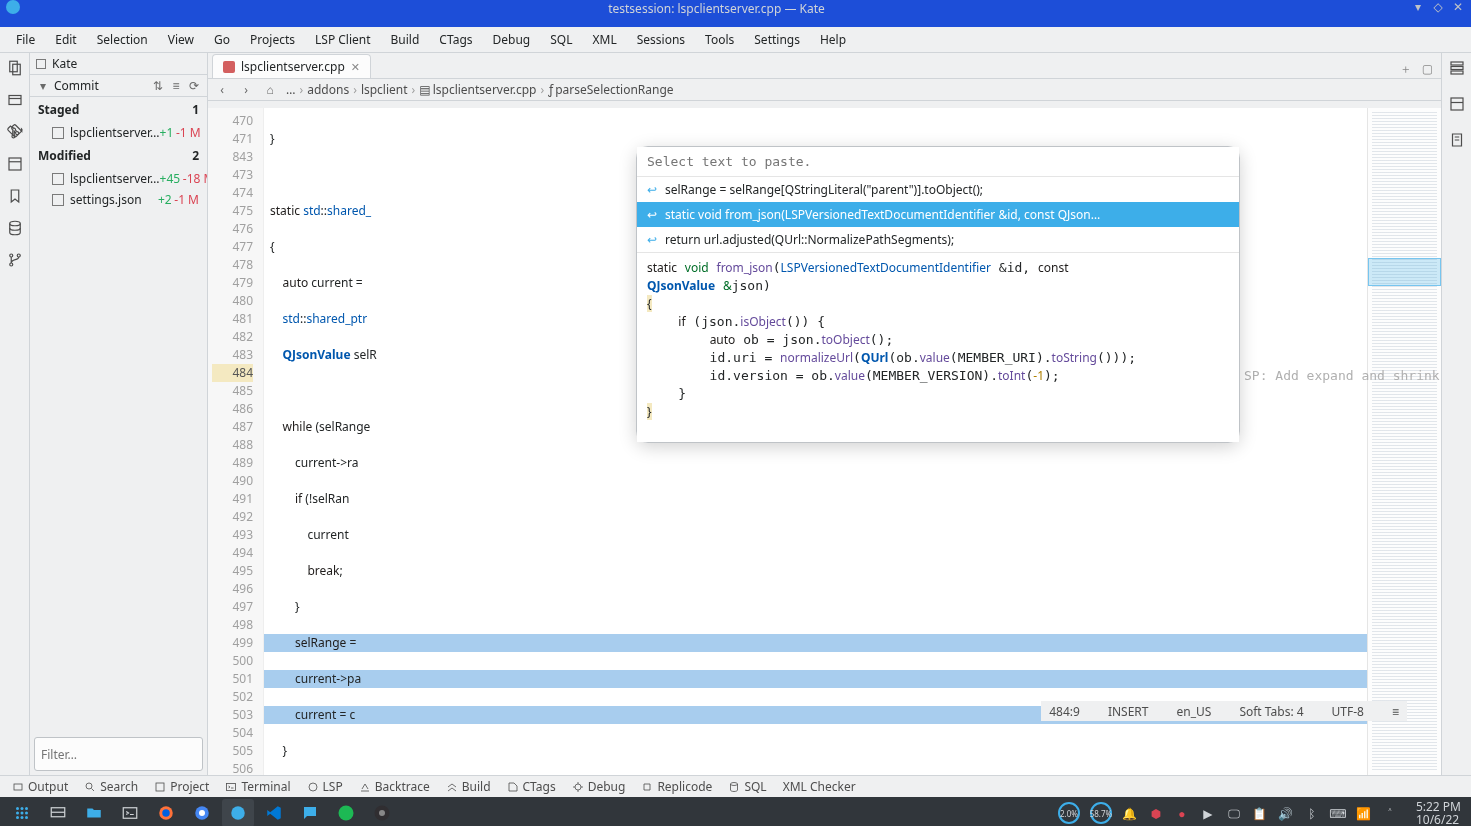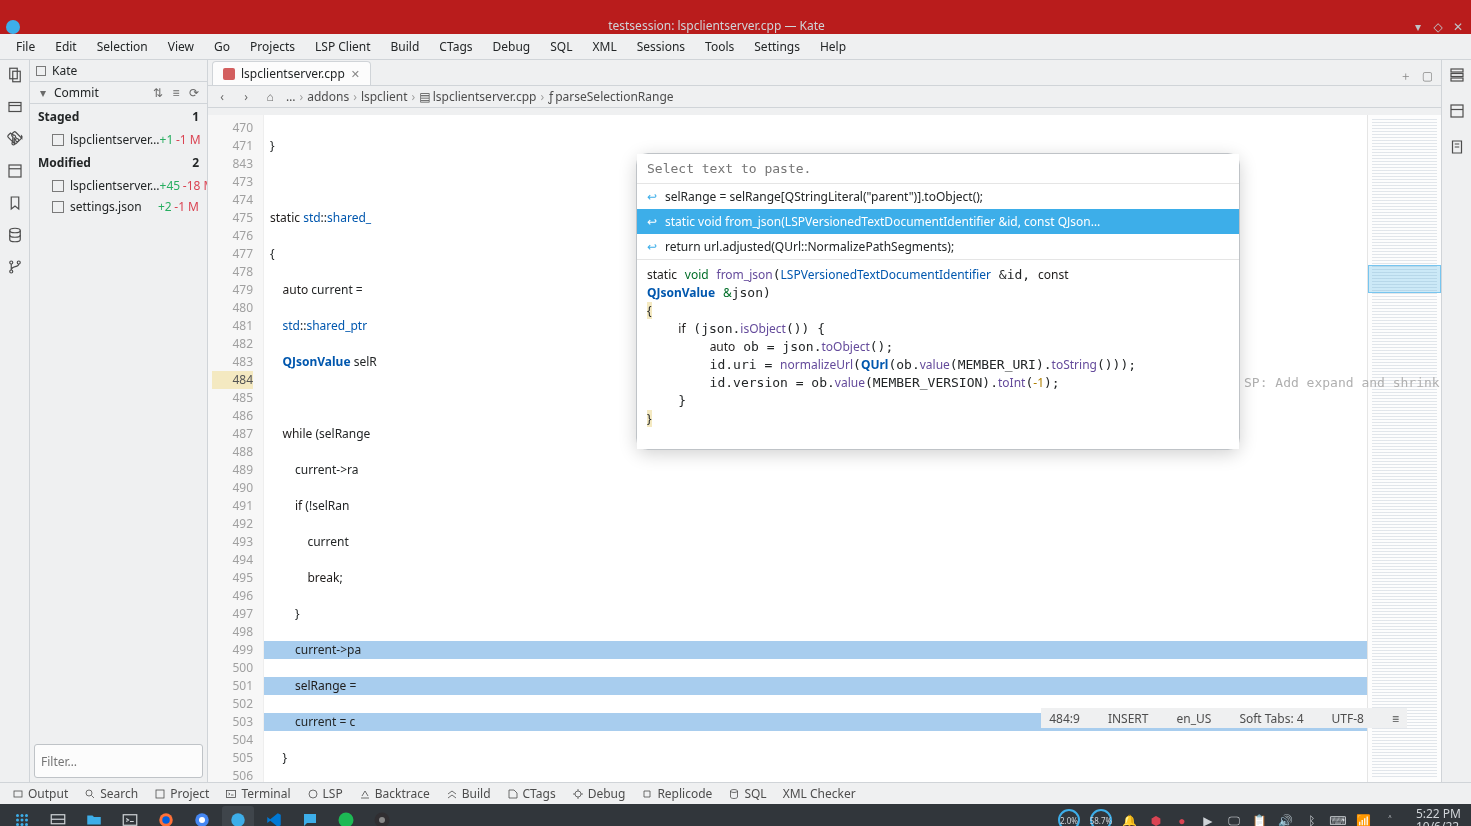--- a/index.html
+++ b/index.html
@@ -1,17 +1,17 @@
 <!DOCTYPE html>
 <html><head>
 <meta charset="utf-8">
 <style>
 *{box-sizing:border-box;margin:0;padding:0;font-family:"Noto Sans",sans-serif;font-size:12px;}
 html,body{height:100%;width:100%;overflow:hidden;background:#eff0f1;color:#232627;}
-.titlebar{height:34px;background:#b91c1c;color:#eff0f1;display:flex;align-items:flex-end;padding:0 6px;}
+.titlebar{height:27px;background:#1d4ed8;color:#eff0f1;display:flex;align-items:flex-start;padding:0 6px;}
 .titlebar .ico{width:14px;height:14px;border-radius:50%;background:#3daee9;margin-right:8px;}
 .titlebar .title{flex:1;text-align:center;font-size:12px;color:#d0d4d8;}
 .titlebar .wbtn{width:14px;height:14px;margin-left:6px;color:#bfc3c7;cursor:pointer;text-align:center;line-height:14px;}
 .menubar{height:26px;background:#eff0f1;display:flex;align-items:center;border-bottom:1px solid #d0d4d8;padding:0 6px;}
 .menubar span{padding:3px 10px;border-radius:3px;}
 .mainrow{display:flex;height:calc(100% - 24px - 26px - 22px - 32px);}
 .leftbar{width:30px;background:#eff0f1;border-right:1px solid #d0d4d8;display:flex;flex-direction:column;align-items:center;padding-top:6px;gap:14px;}
 .leftbar .ic{width:18px;height:18px;color:#4d4d4d;display:flex;align-items:center;justify-content:center;}
 .leftbar svg{width:18px;height:18px;fill:none;stroke:#4d4d4d;stroke-width:1.6;}
 .sidepanel{width:178px;background:#eff0f1;border-right:1px solid #d0d4d8;display:flex;flex-direction:column;}
@@ -279,22 +279,22 @@
 <div class="l">    <span class="kw">auto</span> current =</div>
 <div class="l">    <span class="ty">std</span>::<span class="ty">shared_ptr</span></div>
 <div class="l">    <span class="qjv">QJsonValue</span> selR</div>
 <div class="l"></div>
 <div class="l">    <span class="kw">while</span> (selRange</div>
 <div class="l">        current-&gt;ra</div>
 <div class="l">        <span class="kw">if</span> (!selRan</div>
 <div class="l">            current</div>
 <div class="l">            <span class="kw">break</span>;</div>
 <div class="l">        }</div>
+<div class="l sel">        <span class="id">selRange</span> =</div>
 <div class="l sel">        current-&gt;pa</div>
-<div class="l sel">        <span class="id">selRange</span> =</div>
 <div class="l sel">        current = c</div>
 <div class="l">    }</div>
 <div class="l"></div>
 
 
 
 
 
 
 

